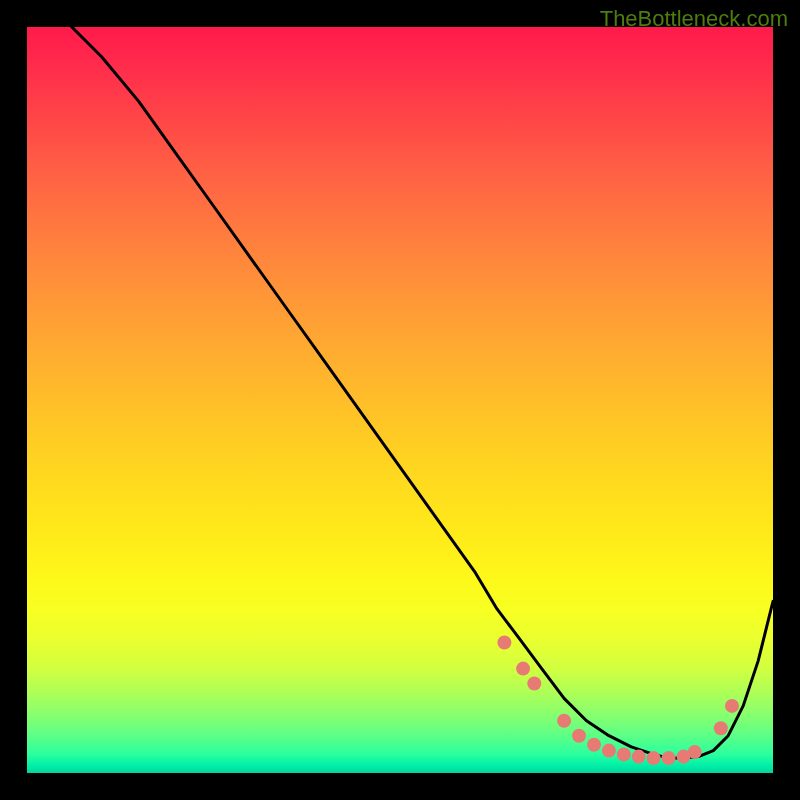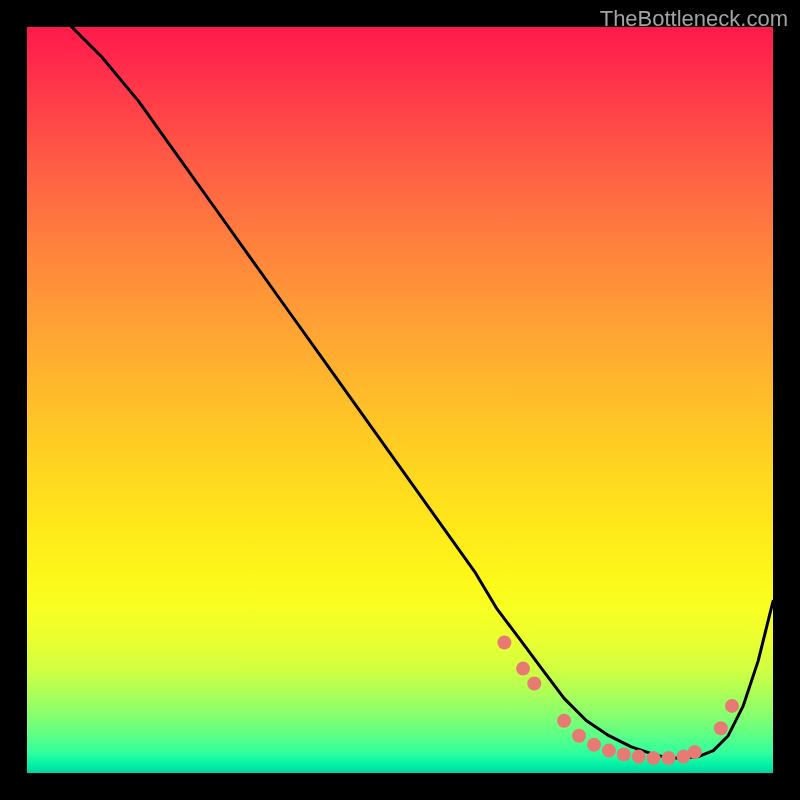--- a/index.html
+++ b/index.html
@@ -7,21 +7,21 @@
     width: 800px;
     height: 800px;
     background: #000;
     position: relative;
     font-family: Arial, sans-serif;
   }
   .watermark {
     position: absolute;
     top: 6px;
     right: 12px;
-    color: #a3a3a3;
+    color: #4d7c0f;
     font-size: 22px;
     font-weight: 500;
     z-index: 10;
   }
   .plot-area {
     position: absolute;
     left: 27px;
     top: 27px;
     width: 746px;
     height: 746px;

